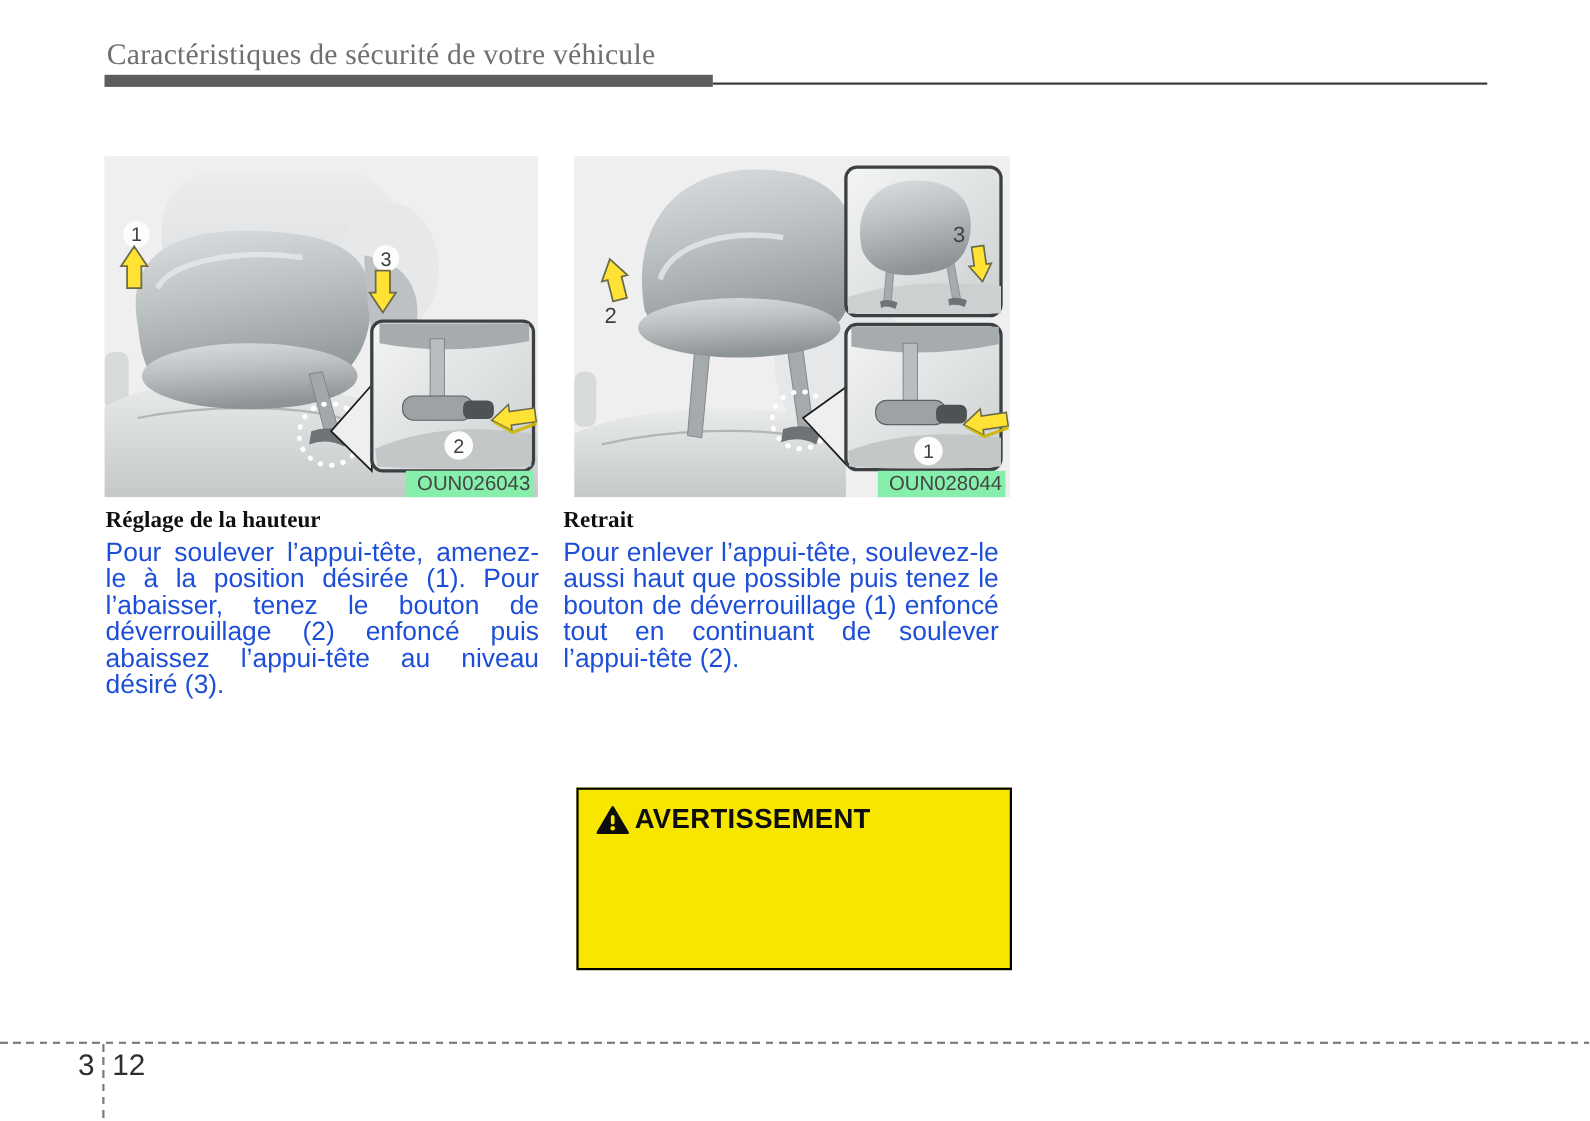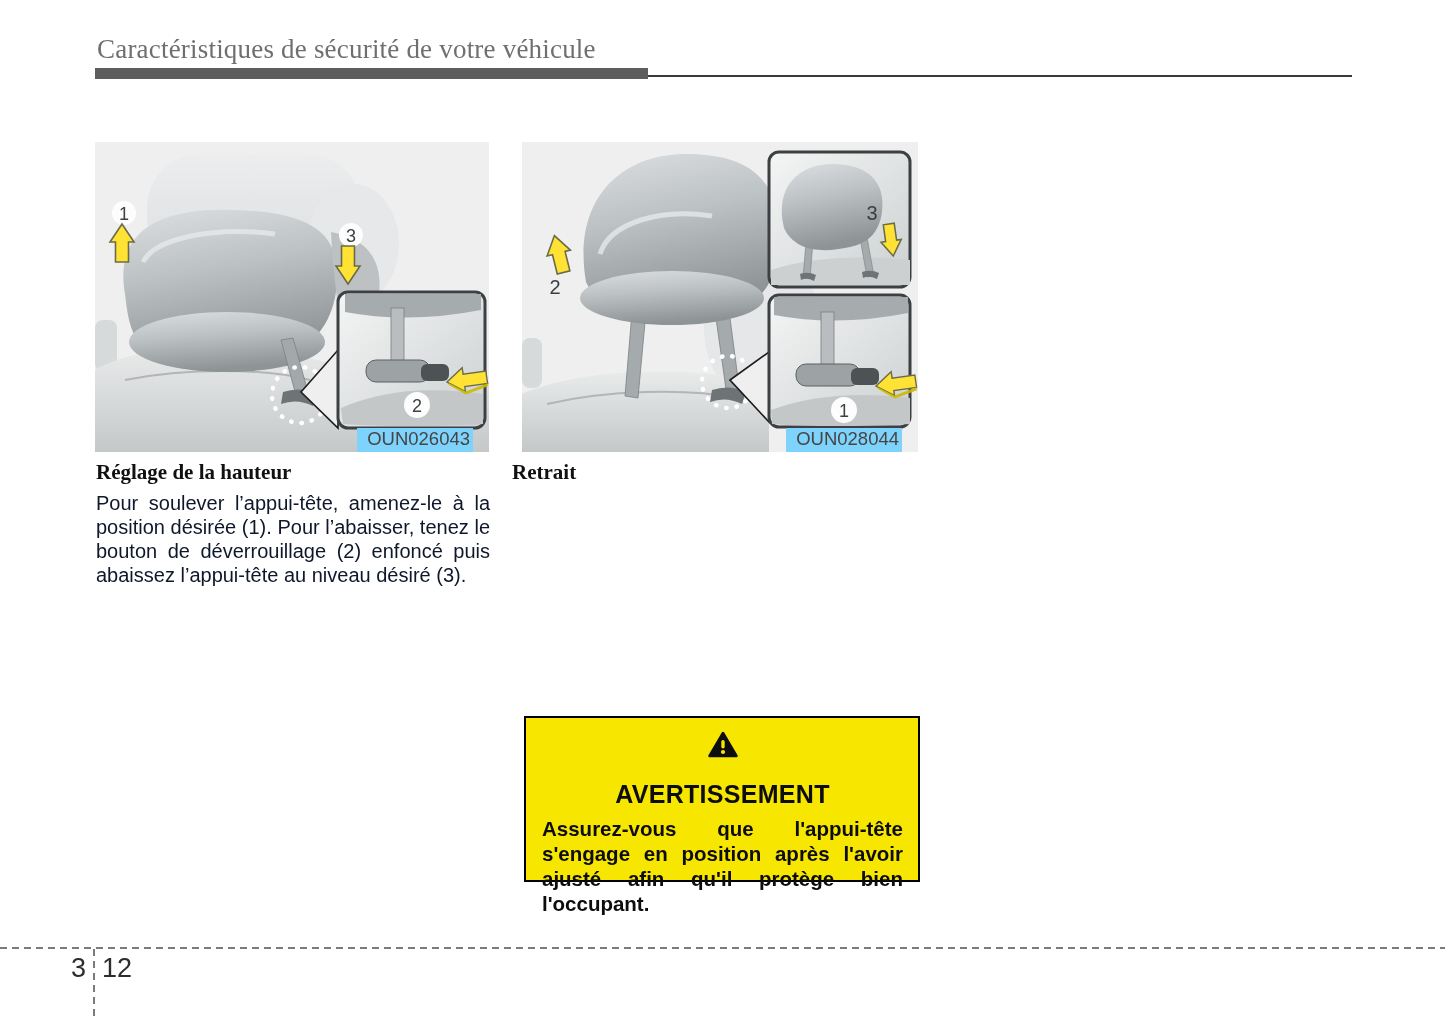--- a/index.html
+++ b/index.html
@@ -18,46 +18,46 @@
     letter-spacing:0.2px;white-space:nowrap;
   }
   .rule-thick{position:absolute;left:95px;top:68px;width:553px;height:11px;background:#5d5d5d;}
   .rule-thin{position:absolute;left:648px;top:75px;width:704px;height:2px;background:#3a3a3a;}
   
   .figure{position:absolute;top:142px;height:310px;background:#efefef;}
   .figure.left{left:95px;width:394px;}
   .figure.right{left:522px;width:396px;}
   .figure svg{display:block;width:100%;height:100%;}
   .fig-code{
-    position:absolute;right:16px;bottom:0;
-    background:#7dd3fc;color:#454545;
+    position:absolute;right:4px;bottom:0;
+    background:#86efac;color:#454545;
     font-size:18.5px;line-height:22px;
     padding:0 3px 2px 10px;
   }
   
   .text-col{position:absolute;top:458px;}
   .text-col.left{left:96px;width:394px;}
   .text-col.right{left:512px;width:396px;}
   .sec-heading{
     font-family:"Liberation Serif",serif;
     font-size:21px;font-weight:700;color:#101010;
     margin:2px 0 7px 0;line-height:24px;
   }
   .body-para{
-    font-size:20px;line-height:24px;color:#0f172a;
+    font-size:24px;line-height:24px;color:#1d4ed8;
     text-align:justify;text-align-last:left;
     margin:0 0 7px 0;
   }
   
   .warning-box{
     position:absolute;left:524px;top:716px;width:396px;height:166px;
     box-sizing:border-box;background:#f7e600;border:2px solid #000;
     padding:13px 15px 10px 16px;
   }
-  .warning-head{display:flex;align-items:center;gap:22px;margin-bottom:7px;flex-direction:column;}
+  .warning-head{display:flex;align-items:center;gap:5px;margin-bottom:22px;}
   .warning-title{
     font-size:25px;font-weight:700;color:#0d0d0d;letter-spacing:0.3px;
   }
   .warning-body{
     font-size:20.5px;font-weight:700;color:#0d0d0d;line-height:25px;
     text-align:justify;text-align-last:left;margin:0;
   }
   
   .footer-dash-h{
     position:absolute;left:0;top:947px;width:1445px;height:2px;
@@ -247,32 +247,32 @@
     <div class="fig-code">OUN028044</div>
   </div>
 
   <div class="text-col left">
     <h2 class="sec-heading">Réglage de la hauteur</h2>
     <p class="body-para">Pour soulever l’appui-tête, amenez-le à la position désirée (1). Pour l’abaisser, tenez le bouton de déverrouillage (2) enfoncé puis abaissez l’appui-tête au niveau désiré (3).</p>
   </div>
 
   <div class="text-col right">
     <h2 class="sec-heading">Retrait</h2>
+    <p class="body-para">Pour enlever l’appui-tête, soulevez-le aussi haut que possible puis tenez le bouton de déverrouillage (1) enfoncé tout en continuant de soulever l’appui-tête (2).</p>
   </div>
 
   <div class="warning-box">
     <div class="warning-head">
       <svg width="30" height="27" viewBox="0 0 30 27">
         <path d="M15,2 L28.5,25 L1.5,25 Z" fill="#0d0d0d" stroke="#0d0d0d" stroke-width="2.5" stroke-linejoin="round"></path>
         <rect x="13.3" y="9" width="3.4" height="8.5" rx="1.7" fill="#f7e600"></rect>
         <circle cx="15" cy="21" r="2.1" fill="#f7e600"></circle>
       </svg>
       <span class="warning-title">AVERTISSEMENT</span>
     </div>
-    <p class="warning-body">Assurez-vous que l'appui-tête s'engage en position après l'avoir ajusté afin qu'il protège bien l'occupant.</p>
   </div>
 
   <div class="footer-dash-h"></div>
   <div class="footer-dash-v"></div>
   <div class="chapter-num">3</div>
   <div class="page-num">12</div>
 
 </div>
 
 </body></html>

